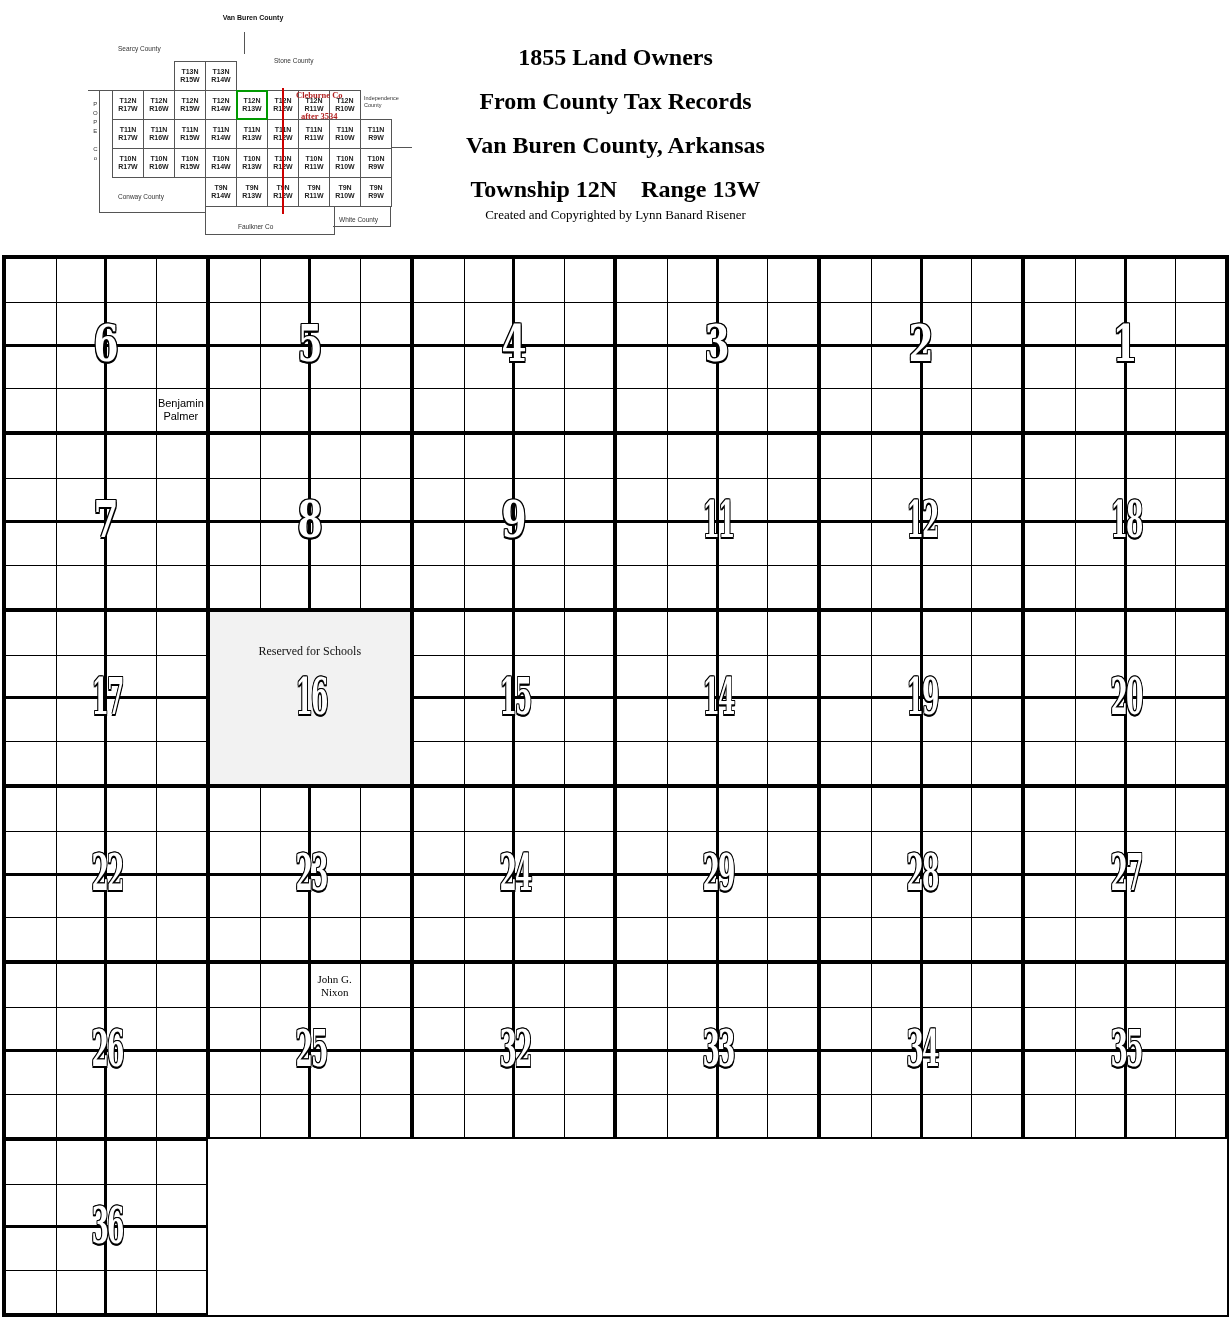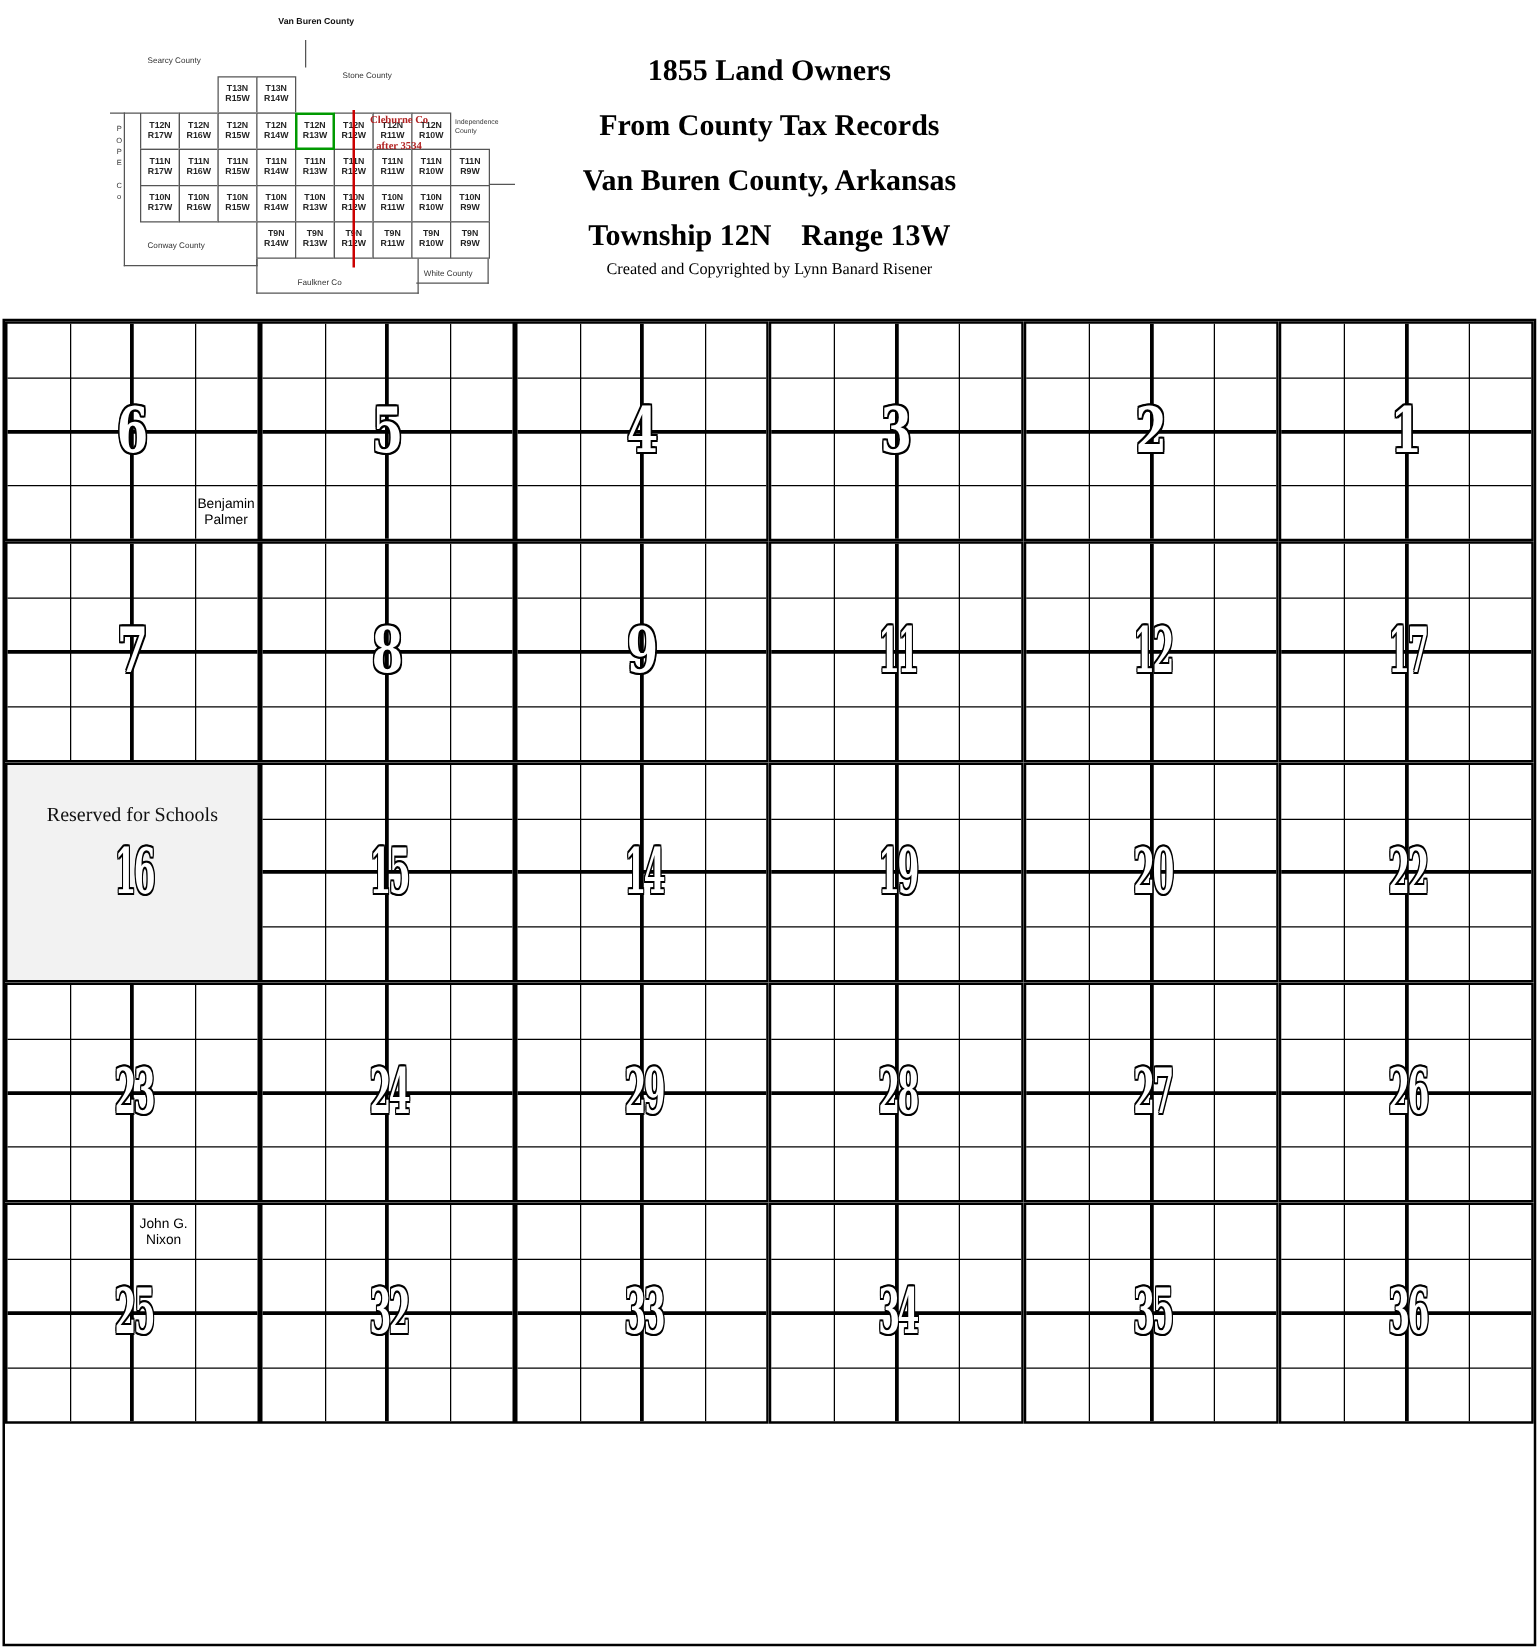--- a/index.html
+++ b/index.html
@@ -59,21 +59,21 @@
            font-family:"DejaVu Serif",serif;font-weight:bold;font-size:50px;color:#fff;
            text-shadow:-1.5px -1.5px 0 #000,0 -1.5px 0 #000,1.5px -1.5px 0 #000,
                        -1.5px 0 0 #000,1.5px 0 0 #000,
                        -1.5px 1.5px 0 #000,0 1.5px 0 #000,1.5px 1.5px 0 #000;
            transform:translate(-50%,-52%) scaleX(0.72);}
   .sec-num.two{transform:translate(-50%,-52%) scaleX(0.5);letter-spacing:-4px;padding-left:4px;}
   .owner{position:absolute;z-index:5;width:25%;height:25%;
          display:flex;align-items:center;justify-content:center;
          text-align:center;font-size:11px;line-height:12.5px;color:#000;white-space:pre-line;}
   .school-label{position:absolute;top:32px;left:0;width:100%;text-align:center;z-index:3;
-                font-family:"Liberation Serif",serif;font-size:16px;color:#111;}
+                font-family:"Liberation Serif",serif;font-size:12px;color:#111;}
 </style>
 </head>
 <body>
 
 <div id="page">
 
   <div>
     <div class="t-line" style="top:44px">1855 Land Owners</div>
     <div class="t-line" style="top:88px">From County Tax Records</div>
     <div class="t-line" style="top:132px">Van Buren County, Arkansas</div>
@@ -350,20 +350,29 @@
         <div class="gl h75"></div>
         <div class="sec-num two">12</div>
       </div>
       <div class="section">
         <div class="gl v25"></div>
         <div class="gl v50"></div>
         <div class="gl v75"></div>
         <div class="gl h25"></div>
         <div class="gl h50"></div>
         <div class="gl h75"></div>
+        <div class="sec-num two">18</div>
+      </div>
+      <div class="section">
+        <div class="gl v25"></div>
+        <div class="gl v50"></div>
+        <div class="gl v75"></div>
+        <div class="gl h25"></div>
+        <div class="gl h50"></div>
+        <div class="gl h75"></div>
         <div class="sec-num two">17</div>
       </div>
       <div class="section" style="background: rgb(242, 242, 242);">
         <div class="school-label">Reserved for Schools</div>
         <div class="sec-num two">16</div>
       </div>
       <div class="section">
         <div class="gl v25"></div>
         <div class="gl v50"></div>
         <div class="gl v75"></div>
@@ -463,21 +472,21 @@
         <div class="sec-num two">26</div>
       </div>
       <div class="section">
         <div class="gl v25"></div>
         <div class="gl v50"></div>
         <div class="gl v75"></div>
         <div class="gl h25"></div>
         <div class="gl h50"></div>
         <div class="gl h75"></div>
         <div class="sec-num two">25</div>
-        <div class="owner" style="left: 50%; top: 0%;">John G.
+        <div class="owner" style="left: 50%; top: 0%; font-family: Liberation Serif, serif;">John G.
 Nixon</div>
       </div>
       <div class="section">
         <div class="gl v25"></div>
         <div class="gl v50"></div>
         <div class="gl v75"></div>
         <div class="gl h25"></div>
         <div class="gl h50"></div>
         <div class="gl h75"></div>
         <div class="sec-num two">32</div>

